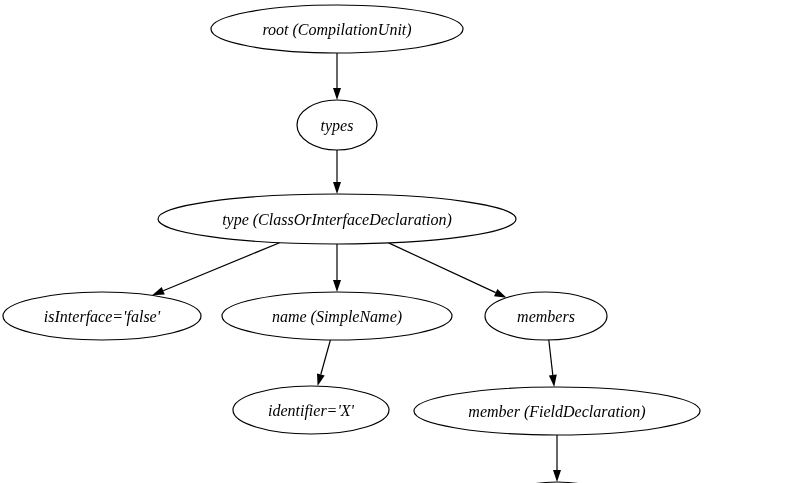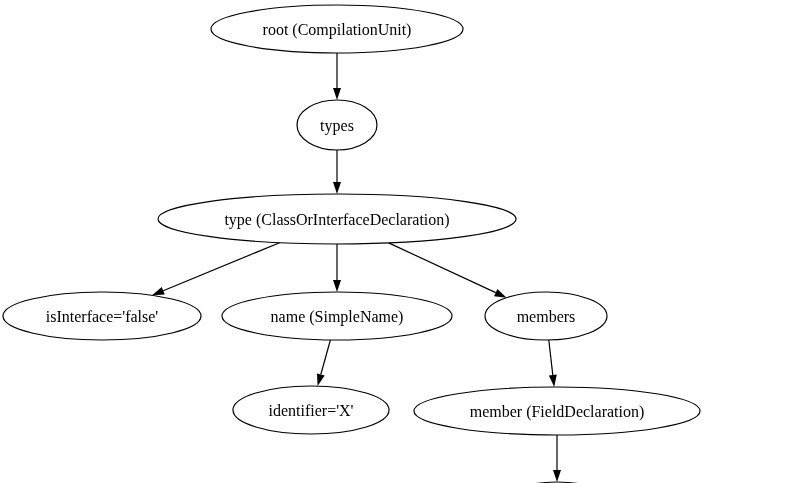--- a/index.html
+++ b/index.html
@@ -8,20 +8,21 @@
     width: 803px;
     height: 483px;
     background: #ffffff;
     overflow: hidden;
   }
   #stage {
     position: relative;
     width: 667px;
     height: 483px;
     background: #ffffff;
+    font-style: italic;
   }
   svg {
     display: block;
   }
   text.node-label {
     font-family: "Liberation Serif", "DejaVu Serif", serif;
     font-size: 16px;
   }
 </style>
 </head>

